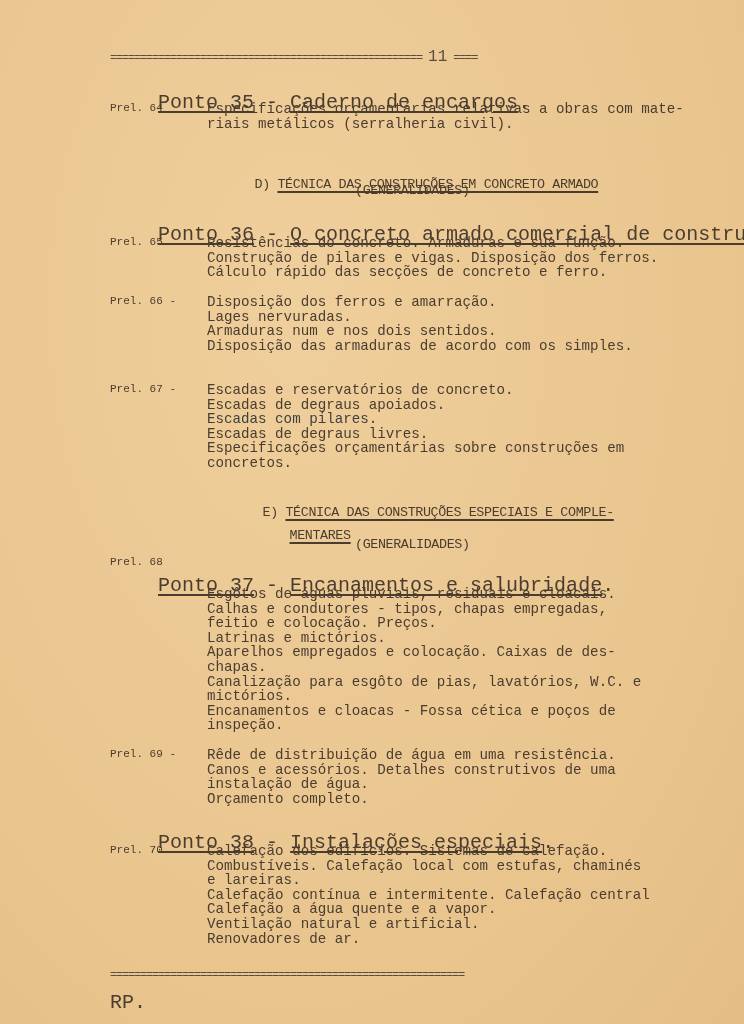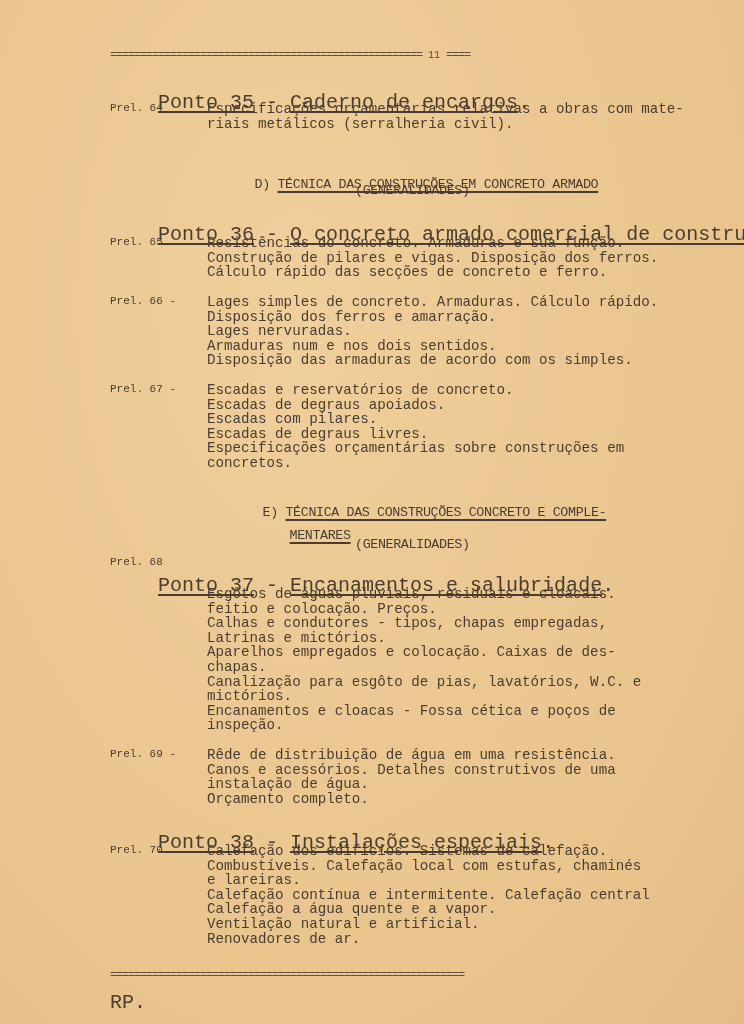--- a/index.html
+++ b/index.html
@@ -6,21 +6,21 @@
     body {
       width: 744px; height: 1024px; overflow: hidden;
       background: #ecc994;
       background-image: radial-gradient(ellipse at 40% 30%, #efcf9c 0%, #e9c48d 70%, #e4bd86 100%);
       font-family: "Liberation Mono", "DejaVu Sans Mono", monospace;
       color: #4a3d30;
       position: relative;
     }
     .page { position: absolute; left: 0; top: 0; width: 744px; height: 1024px; }
     .rule { position: absolute; font-size: 12px; letter-spacing: -1.2px; color: #5a4c3e; white-space: nowrap; }
-    .pagenum { font-size: 10px; letter-spacing: 0; margin: 4px 6px; }
+    .pagenum { font-size: 16px; letter-spacing: 0; margin: 4px 6px; }
     .line { position: absolute; font-size: 20px; white-space: pre; line-height: 14px; }
     .u { text-decoration: underline; text-decoration-thickness: 1.5px; text-underline-offset: 3px; }
     .label { position: absolute; font-size: 11px; white-space: pre; left: 110px; }
     .body { position: absolute; left: 207px; font-size: 14.2px; line-height: 14.6px; }
     .body div { white-space: pre; }
     .faint { color: #404040; }
     .center { position: absolute; font-size: 13.4px; white-space: pre; letter-spacing: -0.4px; }
   </style>
 </head>
 <body>
@@ -52,54 +52,53 @@
 
   <div class="label" style="top:236px;">Prel. 65</div>
   <div class="body" style="top:236px;">
     <div>Resistências do concreto. Armaduras e sua função.</div>
     <div>Construção de pilares e vigas. Disposição dos ferros.</div>
     <div>Cálculo rápido das secções de concreto e ferro.</div>
   </div>
 
   <div class="label" style="top:295px;">Prel. 66 -</div>
   <div class="body" style="top:295px;">
-    <div>Lages simples de concreto. Armaduras. Cálculo rápido.</div>
     <div>Disposição dos ferros e amarração.</div>
     <div>Lages nervuradas.</div>
     <div>Armaduras num e nos dois sentidos.</div>
     <div>Disposição das armaduras de acordo com os simples.</div>
   </div>
 
   <div class="label" style="top:383px;">Prel. 67 -</div>
   <div class="body" style="top:383px;">
     <div>Escadas e reservatórios de concreto.</div>
     <div>Escadas de degraus apoiados.</div>
     <div class="faint">Escadas com pilares.</div>
     <div>Escadas de degraus livres.</div>
     <div>Especificações orçamentárias sobre construções em</div>
     <div>concretos.</div>
   </div>
 
   <div class="center" style="left:232px; top:490px;">
-    <span>E)</span> <span class="u">TÉCNICA DAS CONSTRUÇÕES CONCRETO E COMPLE-</span>
+    <span>E)</span> <span class="u">TÉCNICA DAS CONSTRUÇÕES ESPECIAIS E COMPLE-</span>
   </div>
   <div class="center" style="left:259px; top:513px;">
     <span class="u">MENTARES</span>
   </div>
   <div class="center" style="left:355px; top:537px;">(GENERALIDADES)</div>
 
   <div class="line" style="left:110px; top:565px;">
     <span class="u">Ponto 37</span> <span>-</span> <span class="u">Encanamentos e salubridade</span><span>.</span>
   </div>
 
   <div class="label" style="top:556px;">Prel. 68</div>
   <div class="body" style="top:587px;">
     <div>Esgôtos de águas pluviais, residuais e cloacais.</div>
+    <div>Calhas e condutores - tipos, chapas empregadas,</div>
     <div>feitio e colocação. Preços.</div>
-    <div>Calhas e condutores - tipos, chapas empregadas,</div>
     <div>Latrinas e mictórios.</div>
     <div>Aparelhos empregados e colocação. Caixas de des-</div>
     <div>chapas.</div>
     <div>Canalização para esgôto de pias, lavatórios, W.C. e</div>
     <div>mictórios.</div>
     <div>Encanamentos e cloacas - Fossa cética e poços de</div>
     <div>inspeção.</div>
   </div>
 
   <div class="label" style="top:748px;">Prel. 69 -</div>

